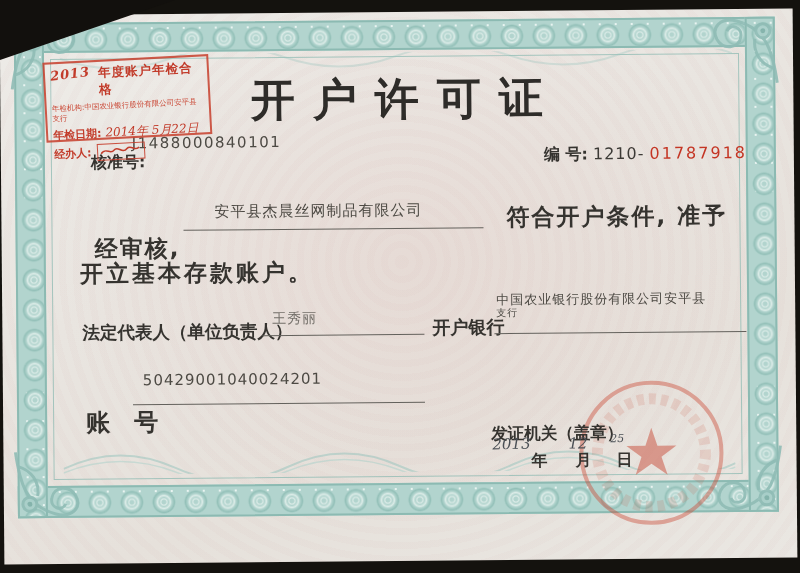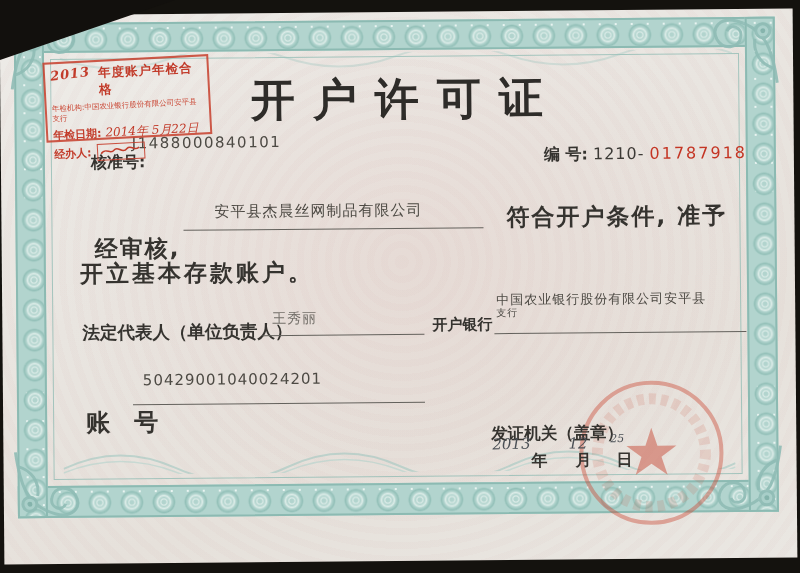--- a/index.html
+++ b/index.html
@@ -147,21 +147,21 @@
     <div class="abs typed" style="left:213px;top:189px;font-size:15px;">安平县杰晨丝网制品有限公司</div>
     <div class="uline" style="left:182px;top:216px;width:300px;"></div>
     <div class="abs lbl" style="left:505px;top:191px;font-size:23px;letter-spacing:2px;">符合开户条件, 准予</div>
 
     <div class="abs lbl" style="left:78px;top:244px;font-size:23px;letter-spacing:3px;">开立基本存款账户。</div>
 
     <div class="abs lbl" style="left:80px;top:306px;font-size:17.5px;">法定代表人（单位负责人）</div>
     <div class="abs typed" style="left:270px;top:297px;font-size:14px;opacity:0.75;">王秀丽</div>
     <div class="uline" style="left:260px;top:322px;width:162px;"></div>
 
-    <div class="abs lbl" style="left:430px;top:304px;font-size:15px;">开户银行</div>
+    <div class="abs lbl" style="left:430px;top:304px;font-size:18px;">开户银行</div>
     <div class="abs typed" style="left:494px;top:280px;font-size:13px;">中国农业银行股份有限公司安平县</div>
     <div class="abs typed" style="left:494px;top:295px;font-size:10px;">支行</div>
     <div class="uline" style="left:492px;top:322px;width:252px;"></div>
 
     <div class="abs lbl" style="left:83px;top:392px;font-size:24px;">账　号</div>
     <div class="abs typed" style="left:140px;top:357px;font-size:15px;letter-spacing:1px;">50429001040024201</div>
     <div class="uline" style="left:130px;top:390px;width:292px;"></div>
 
     <div class="abs lbl" style="left:488px;top:412px;font-size:16.5px;z-index:6;">发证机关（盖章）</div>
     <div class="abs hand" style="left:489px;top:424px;font-size:15px;z-index:6;transform:rotate(-1deg);">2013</div>

